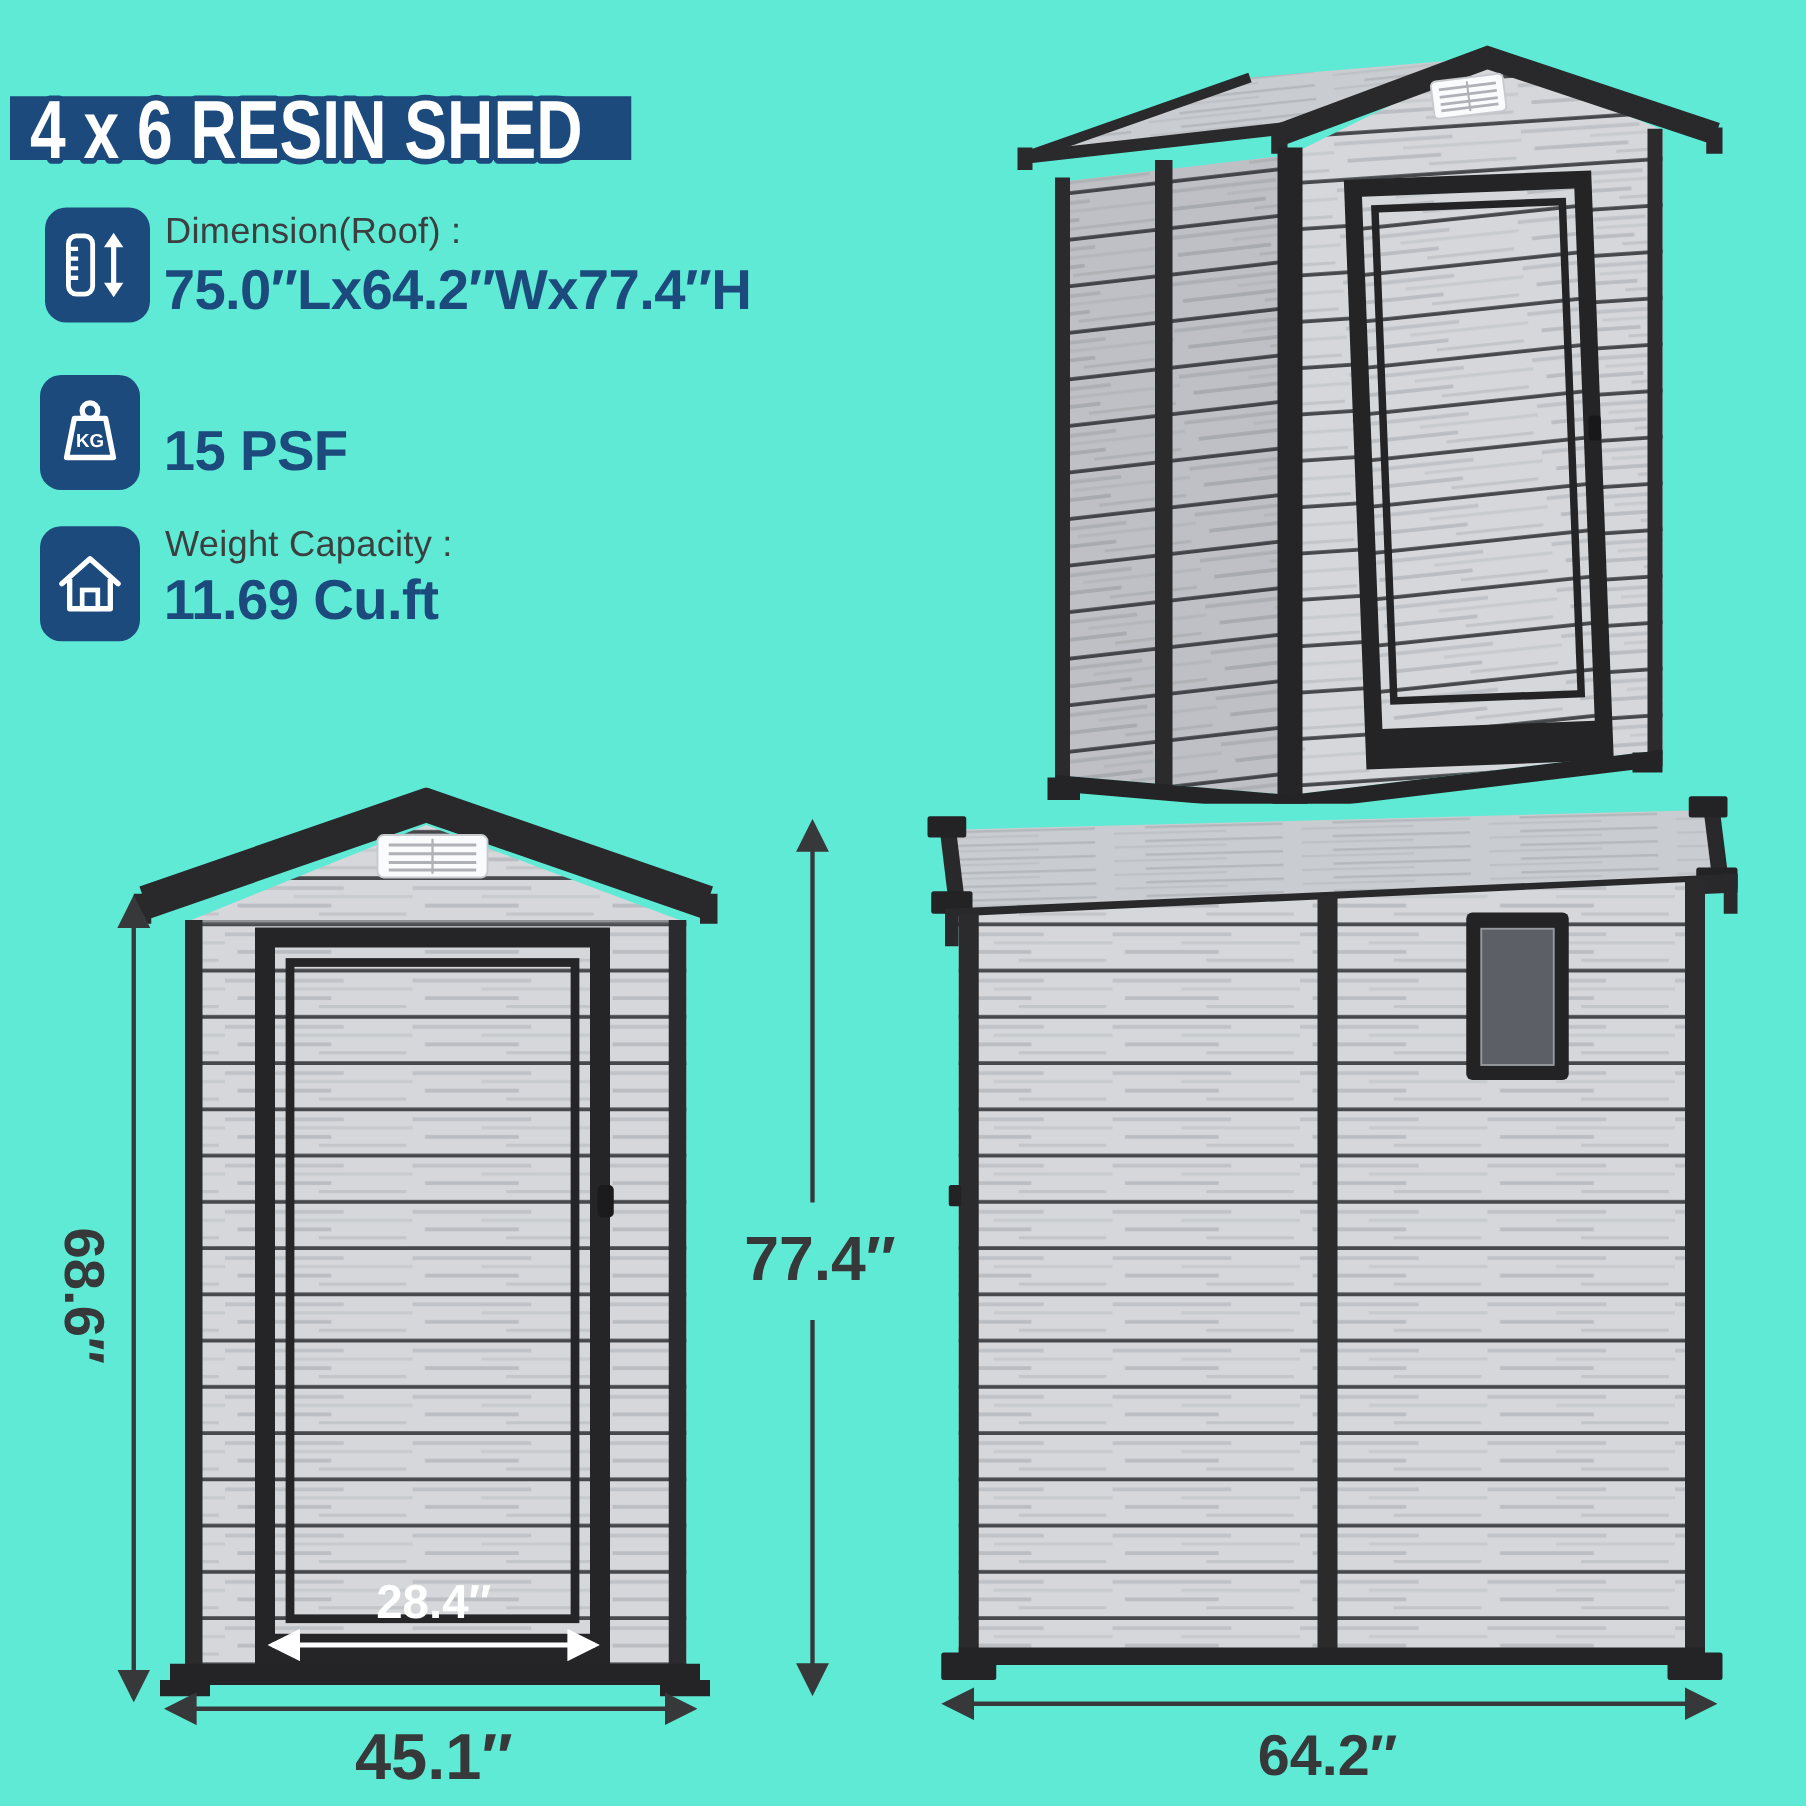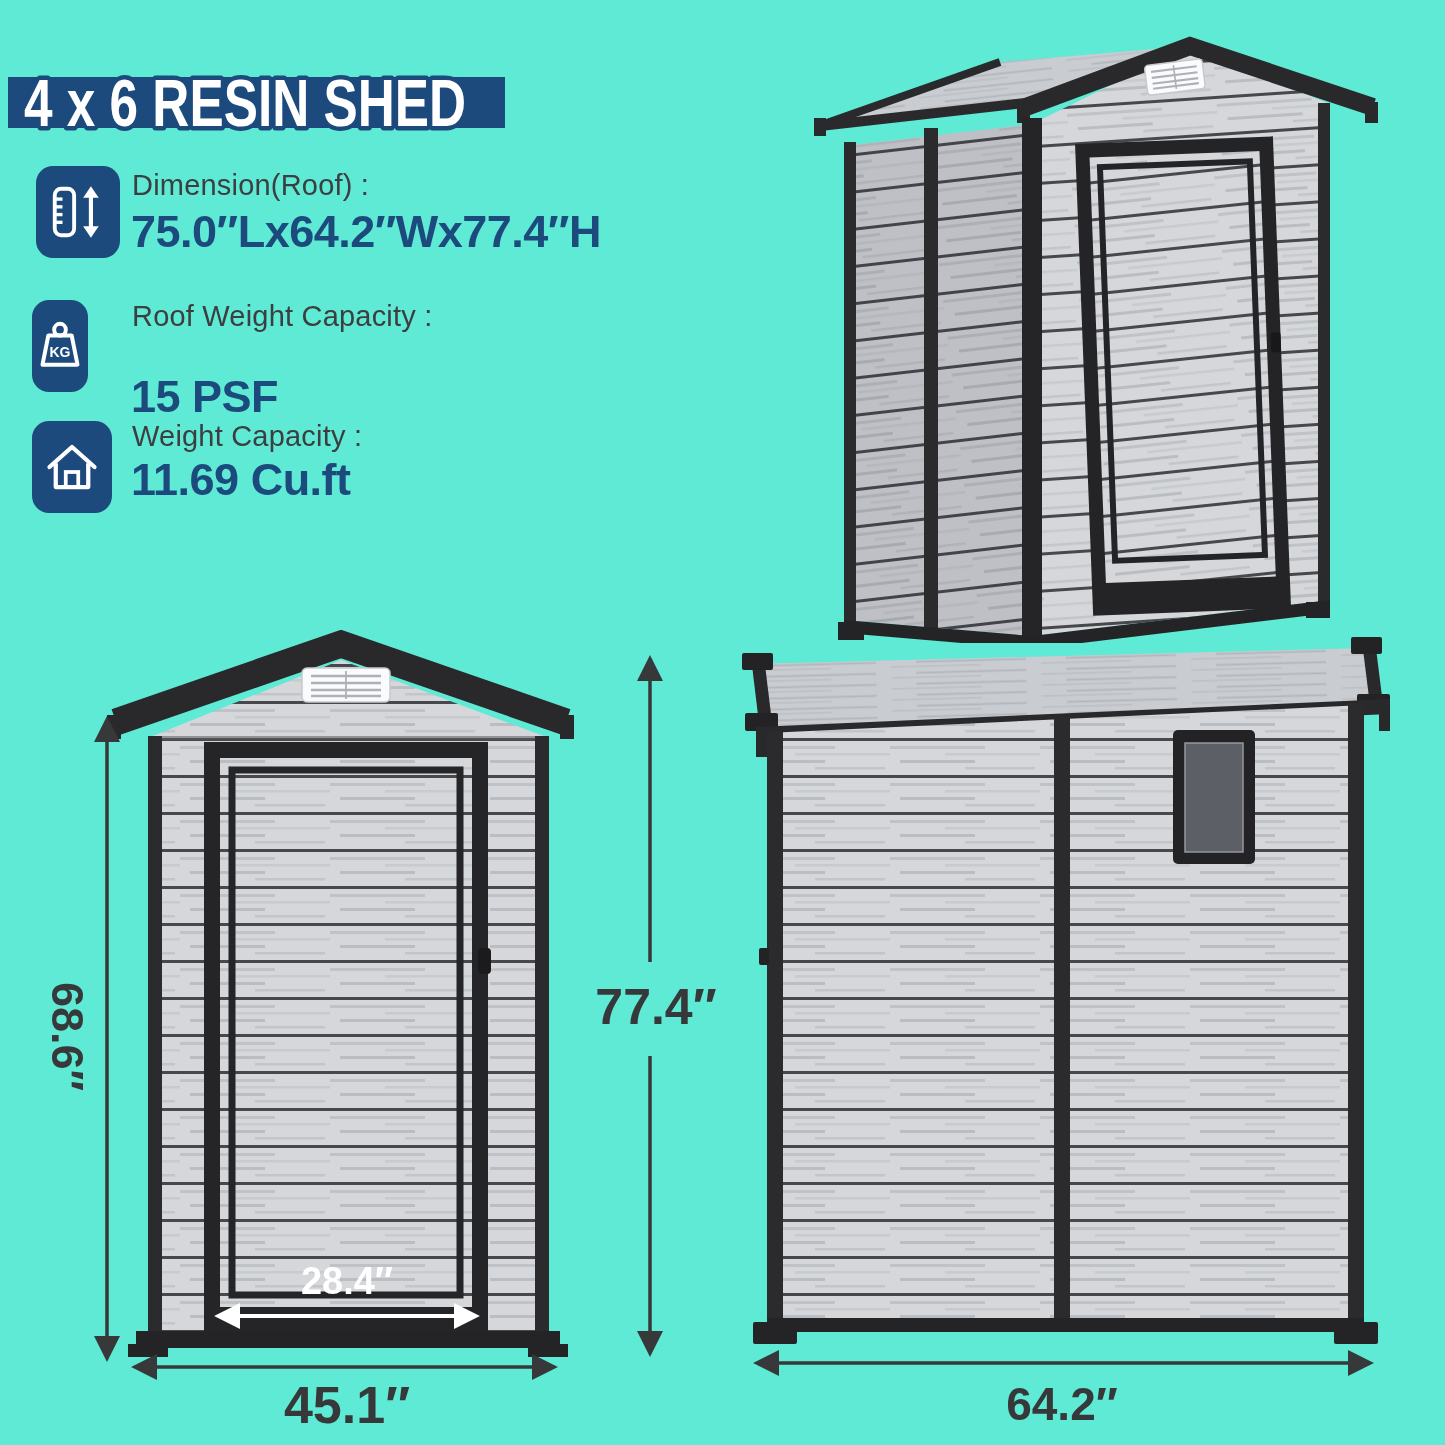--- a/index.html
+++ b/index.html
@@ -38,29 +38,28 @@
       <line x1="6" y1="26" x2="12" y2="26" stroke="#ffffff" stroke-width="2.6"></line>
       <line x1="6" y1="32" x2="12" y2="32" stroke="#ffffff" stroke-width="2.6"></line>
       <line x1="34" y1="12" x2="34" y2="36" stroke="#ffffff" stroke-width="3.2"></line>
       <path d="M34,4 L28,13 L40,13 Z" fill="#ffffff"></path>
       <path d="M34,44 L28,35 L40,35 Z" fill="#ffffff"></path>
     </svg>
   </div>
   <div class="abs spec-label" style="left:132px; top:170px;">Dimension(Roof) :</div>
   <div class="abs spec-value" style="left:131px; top:208px;">75.0″Lx64.2″Wx77.4″H</div>
 
-  <div class="abs spec-icon" style="left:32px; top:300px; width:56px; height:92px;">
+  <div class="abs spec-icon" style="left:32px; top:300px; width:80px; height:92px;">
     <svg width="60" height="66" viewBox="0 0 48 48">
       <circle cx="24" cy="10" r="5" fill="none" stroke="#ffffff" stroke-width="3.4"></circle>
       <path d="M14,15 L34,15 L39,40 L9,40 Z" fill="none" stroke="#ffffff" stroke-width="3.4" stroke-linejoin="round"></path>
       <text x="24" y="33" text-anchor="middle" font-size="12" font-weight="bold" fill="#ffffff">KG</text>
     </svg>
   </div>
-  <div class="abs spec-label" style="left:132px; top:301px;">Roof Weight Capacity :</div>
-  <div class="abs spec-value" style="left:131px; top:337px;margin-top:36px;">15 PSF</div>
+  <div class="abs spec-value" style="left:131px; top:337px;">15 PSF</div>
 
   <div class="abs spec-icon" style="left:32px; top:421px; width:80px; height:92px;">
     <svg width="60" height="66" viewBox="0 0 48 48">
       <path d="M6,24 L24,8 L42,24" fill="none" stroke="#ffffff" stroke-width="3.4" stroke-linecap="round" stroke-linejoin="round"></path>
       <path d="M11,21 L11,40 L37,40 L37,21" fill="none" stroke="#ffffff" stroke-width="3.4" stroke-linejoin="round"></path>
       <rect x="19" y="28" width="10" height="12" fill="none" stroke="#ffffff" stroke-width="3"></rect>
     </svg>
   </div>
   <div class="abs spec-label" style="left:132px; top:421px;">Weight Capacity :</div>
   <div class="abs spec-value" style="left:131px; top:456px;">11.69 Cu.ft</div>

